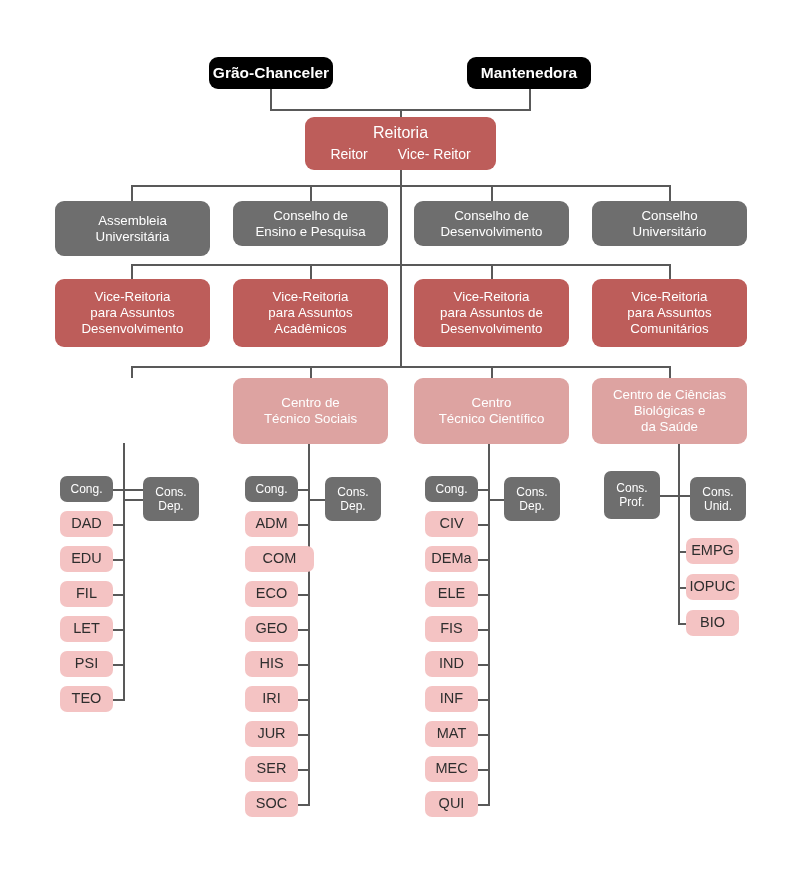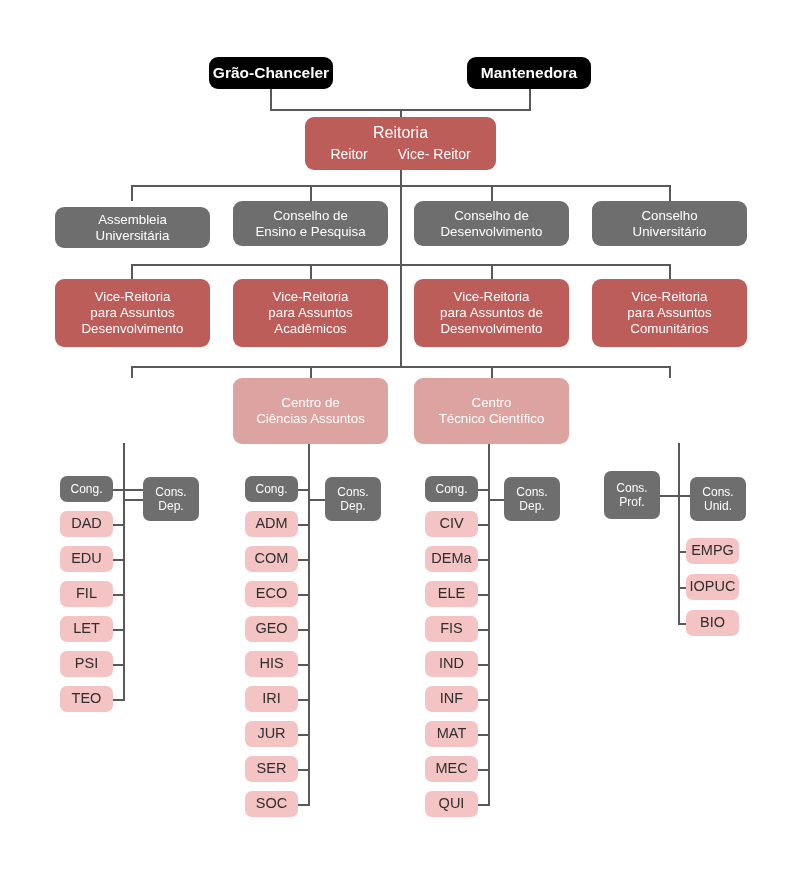--- a/index.html
+++ b/index.html
@@ -97,21 +97,21 @@
   </div>
 
   <div class="node red" style="left:305px; top:117px; width:191px; height:53px;">
     <span class="reitoria-title">Reitoria</span>
     <span class="reitoria-sub">
       <span>Reitor</span>
       <span>Vice- Reitor</span>
     </span>
   </div>
 
-  <div class="node gray" style="left:55px; top:207px; width:155px; height:41px;">
+  <div class="node gray" style="left:55px; top:201px; width:155px; height:55px;">
     <span class="ln">Assembleia</span>
     <span class="ln">Universitária</span>
   </div>
   <div class="node gray" style="left:233px; top:201px; width:155px; height:45px;">
     <span class="ln">Conselho de</span>
     <span class="ln">Ensino e  Pesquisa</span>
   </div>
   <div class="node gray" style="left:414px; top:201px; width:155px; height:45px;">
     <span class="ln">Conselho de</span>
     <span class="ln">Desenvolvimento</span>
@@ -137,26 +137,31 @@
     <span class="ln">Desenvolvimento</span>
   </div>
   <div class="node red" style="left:592px; top:279px; width:155px; height:68px;">
     <span class="ln">Vice-Reitoria</span>
     <span class="ln">para  Assuntos</span>
     <span class="ln">Comunitários</span>
   </div>
 
   <div class="node pink" style="left:233px; top:378px; width:155px; height:66px;">
     <span class="ln">Centro de</span>
-    <span class="ln">Ciências Assuntos</span>
+    <span class="ln">Técnico Sociais</span>
   </div>
   <div class="node pink" style="left:414px; top:378px; width:155px; height:66px;">
     <span class="ln">Centro</span>
     <span class="ln">Técnico Científico</span>
   </div>
+  <div class="node pink" style="left:592px; top:378px; width:155px; height:66px;">
+    <span class="ln">Centro de Ciências</span>
+    <span class="ln">Biológicas e</span>
+    <span class="ln">da Saúde</span>
+  </div>
 
   <div class="node chipgray" style="left:143px; top:477px; width:56px; height:44px;">
     <span class="ln">Cons.</span>
     <span class="ln">Dep.</span>
   </div>
   <div class="node chipgray" style="left:325px; top:477px; width:56px; height:44px;">
     <span class="ln">Cons.</span>
     <span class="ln">Dep.</span>
   </div>
   <div class="node chipgray" style="left:504px; top:477px; width:56px; height:44px;">
@@ -200,21 +205,21 @@
 
   <div class="ln-h" style="left:298px; top:489px; width:12px;"></div>
   <div class="node chipgray" style="left:245px; top:476px; width:53px; height:26px;">
     <span class="ln">Cong.</span>
   </div>
   <div class="ln-h" style="left:298px; top:524px; width:12px;"></div>
   <div class="node chip" style="left:245px; top:511px; width:53px; height:26px;">
     <span class="ln">ADM</span>
   </div>
   <div class="ln-h" style="left:298px; top:559px; width:12px;"></div>
-  <div class="node chip" style="left:245px; top:546px; width:53px; height:26px;">
+  <div class="node chip" style="left:245px; top:546px; width:69px; height:26px;">
     <span class="ln">COM</span>
   </div>
   <div class="ln-h" style="left:298px; top:594px; width:12px;"></div>
   <div class="node chip" style="left:245px; top:581px; width:53px; height:26px;">
     <span class="ln">ECO</span>
   </div>
   <div class="ln-h" style="left:298px; top:629px; width:12px;"></div>
   <div class="node chip" style="left:245px; top:616px; width:53px; height:26px;">
     <span class="ln">GEO</span>
   </div>

